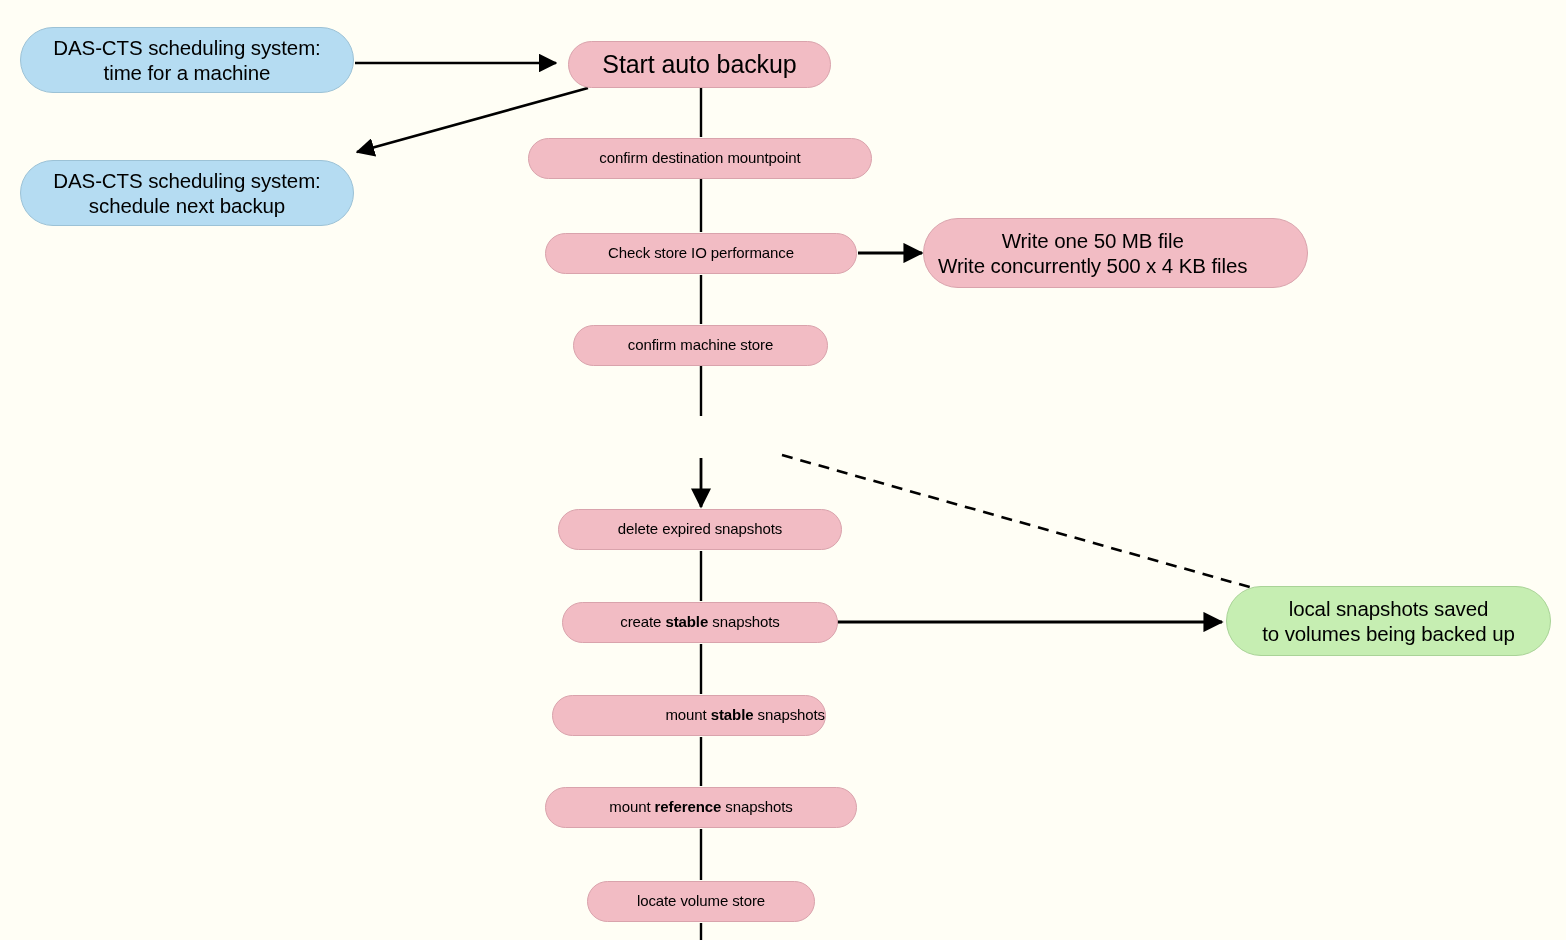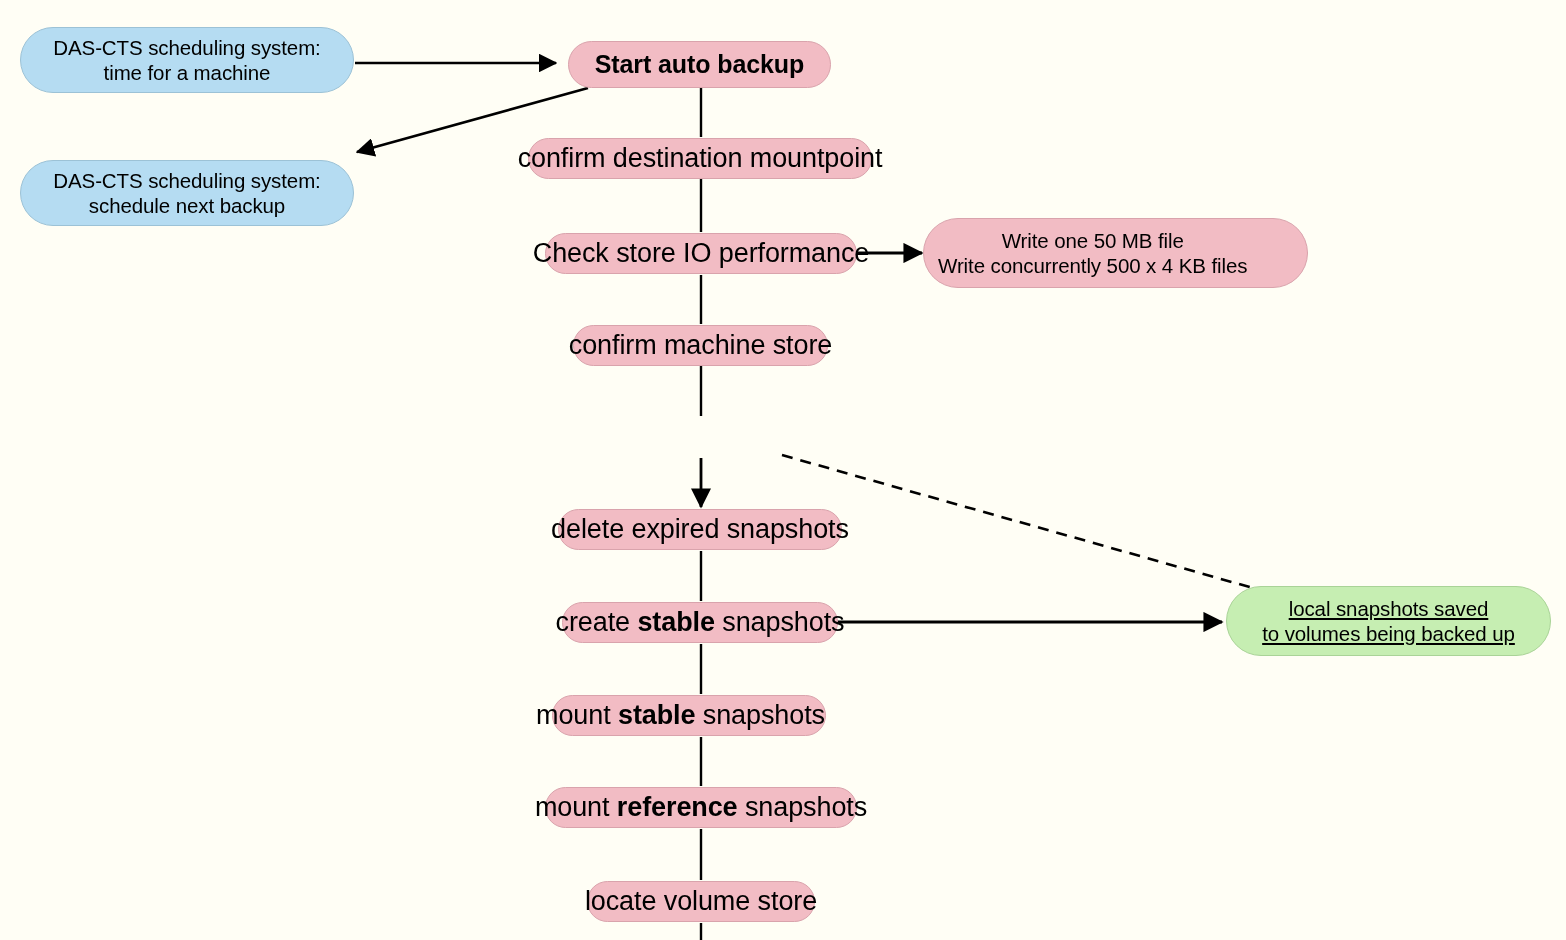--- a/index.html
+++ b/index.html
@@ -42,23 +42,23 @@
     letter-spacing: -0.1px;
   }
   .node.pink   { background: #f2bcc4; border-color: #d9a3ac; }
   .node.blue   { background: #b5dcf2; border-color: #9cc2d6; }
   .node.green  { background: #c6eeb2; border-color: #a9d397; }
   .node.left-text { justify-content: flex-start; text-align: center; }
   .node .lbl { display: block; }
   .node .lbl b { font-weight: bold; }
   .n-start {
     font-size: 25px;
-    font-weight: bold;
+    font-weight: normal;
   }
-  .n-body { font-size: 27px; font-weight: normal; }
+  .n-body { font-size: 15px; font-weight: normal; }
   .n-multi { font-size: 20.5px; }
 </style>
 </head>
 <body>
 
 <div id="canvas">
 
   <svg id="edges" viewBox="0 0 1566 940" width="1566" height="940">
     <defs>
       <marker id="arrow" viewBox="0 0 10 10" refX="9.2" refY="5" markerWidth="7.2" markerHeight="7.2" orient="auto-start-reverse">
@@ -160,21 +160,21 @@
 
 
   <div class="node pink n-body" style="left:558px; top:509px; width:284px; height:41px;">
     <span class="lbl">delete expired snapshots</span>
   </div>
 
   <div class="node pink n-body" style="left:562px; top:602px; width:276px; height:41px;">
     <span class="lbl"><span>create </span><b>stable</b><span> snapshots</span></span>
   </div>
 
-  <div class="node green n-multi" style="left:1226px; top:586px; width:325px; height:70px;text-decoration:underline;">
+  <div class="node green n-multi" style="left:1226px; top:586px; width:325px; height:70px;">
     <span class="lbl"><span>local snapshots saved</span>
 <span>to volumes being backed up</span></span>
   </div>
 
   <div class="node pink n-body" style="left:552px; top:695px; width:274px; height:41px;justify-content:flex-end;">
     <span class="lbl"><span>mount </span><b>stable</b><span> snapshots</span></span>
   </div>
 
   <div class="node pink n-body" style="left:545px; top:787px; width:312px; height:41px;">
     <span class="lbl"><span>mount </span><b>reference</b><span> snapshots</span></span>

